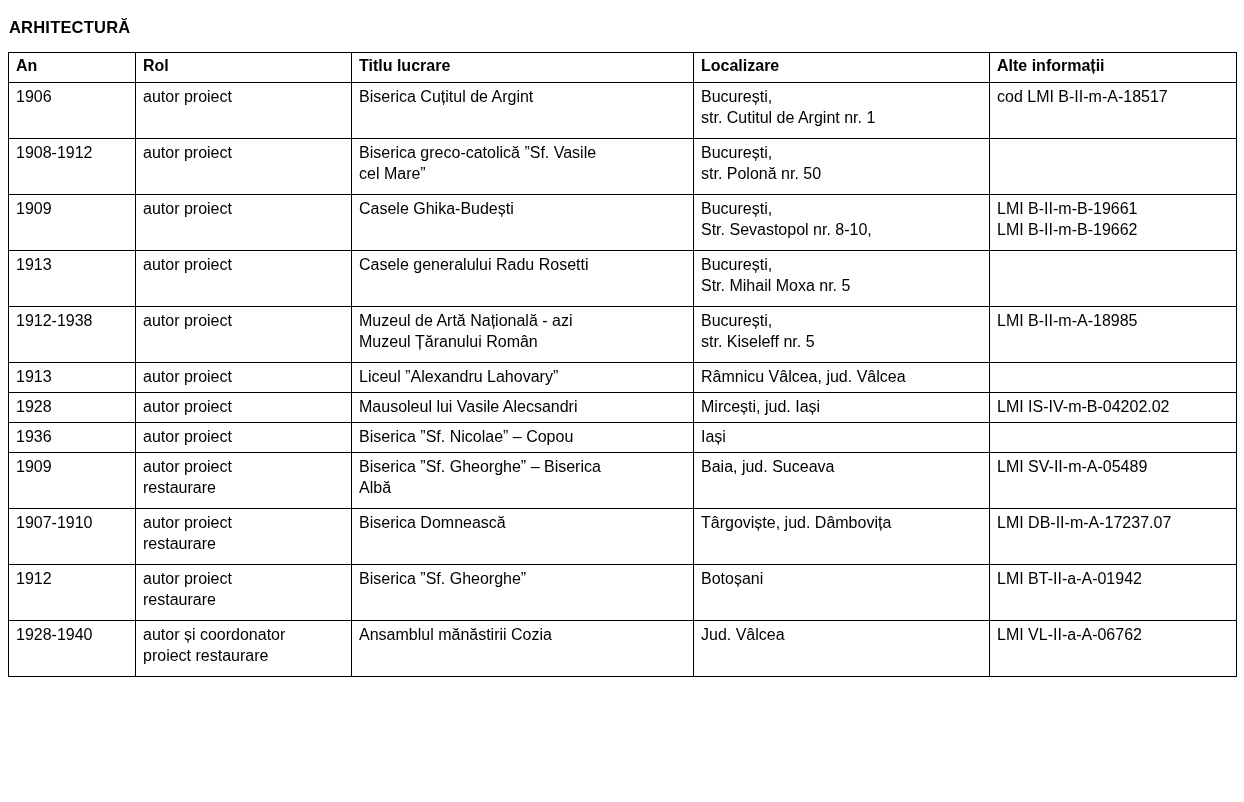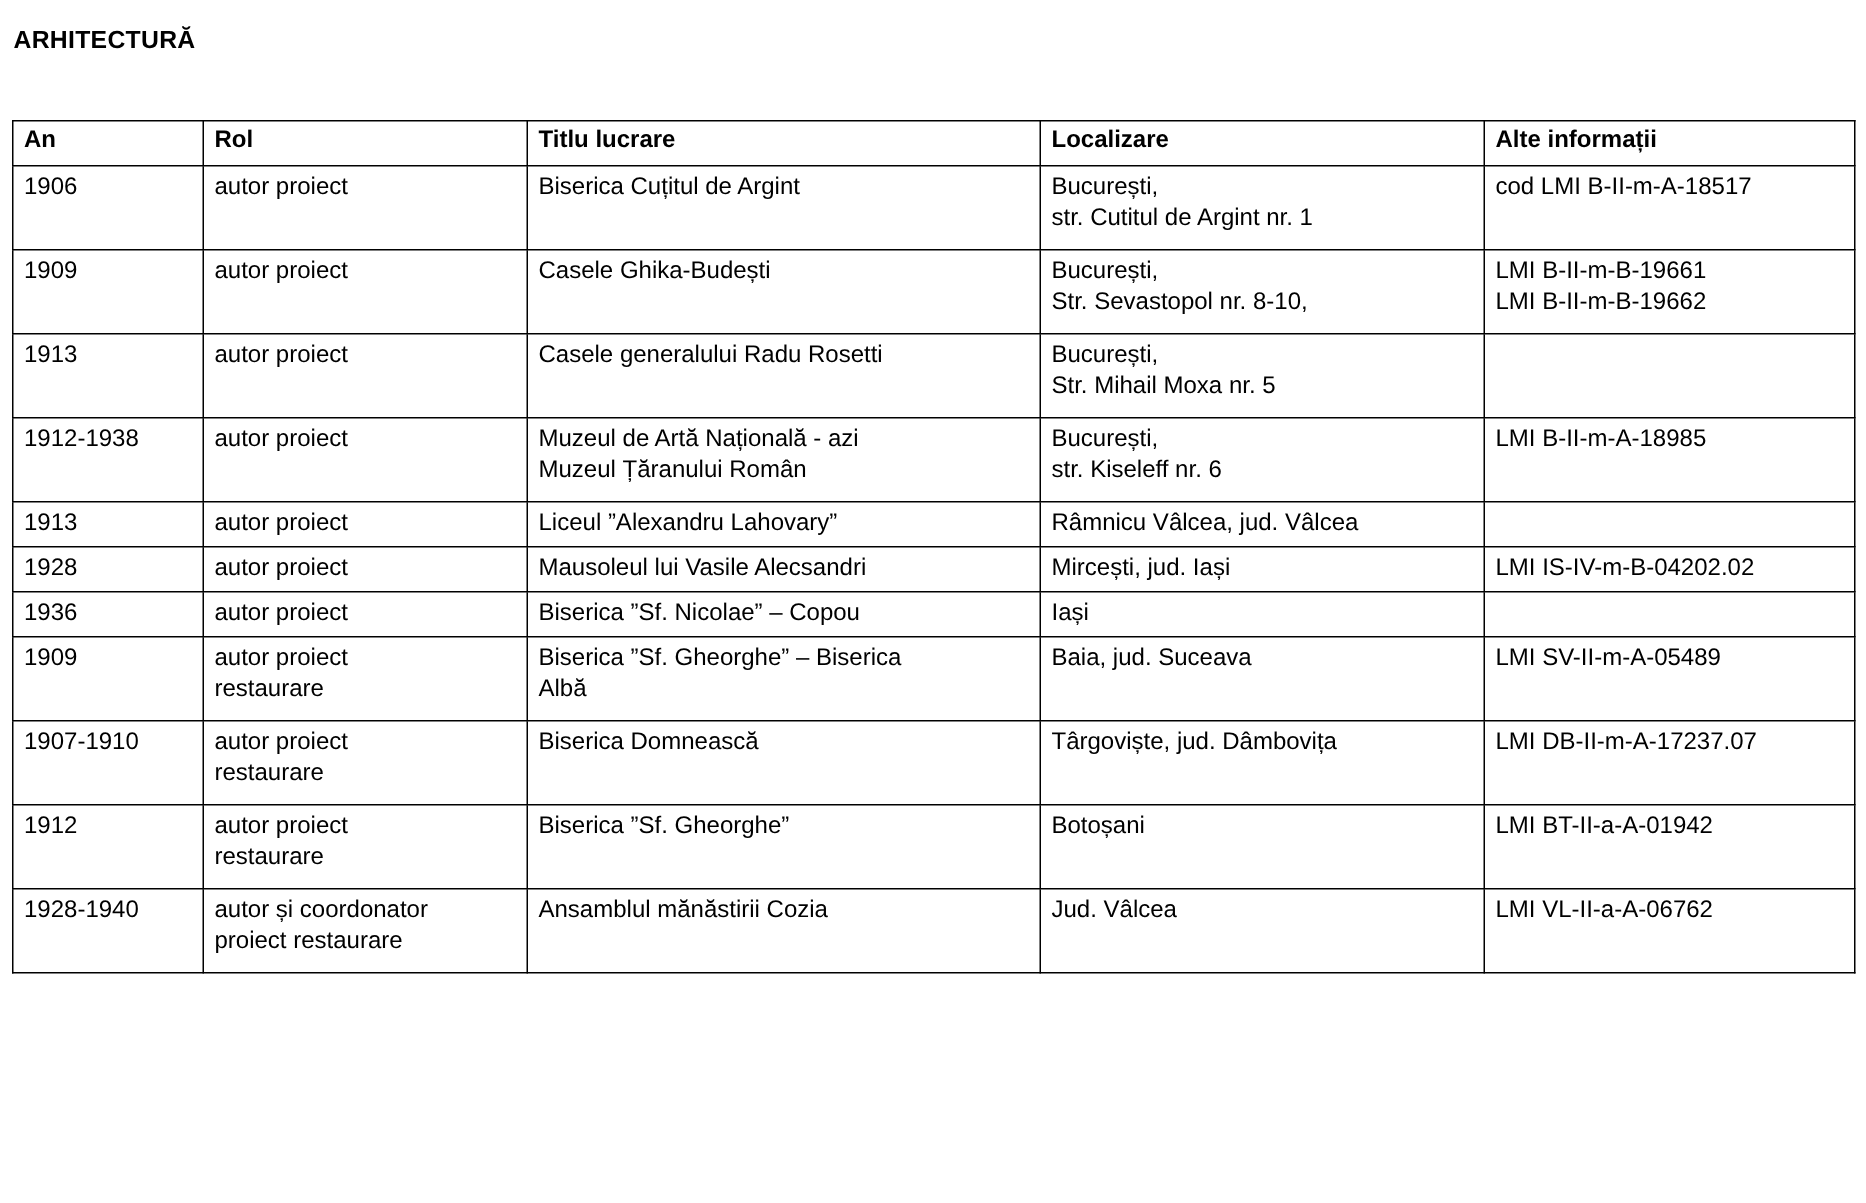--- a/index.html
+++ b/index.html
@@ -35,21 +35,20 @@
     position: absolute;
     left: 8px;
     top: 52px;
     width: 1228px;
   }
   table.arch {
     border-collapse: collapse;
     table-layout: fixed;
     width: 1228px;
     font-size: 16px;
-    margin-top: 28px;
   }
   table.arch col.c-an      { width: 127px; }
   table.arch col.c-rol     { width: 216px; }
   table.arch col.c-titlu   { width: 342px; }
   table.arch col.c-loc     { width: 296px; }
   table.arch col.c-alte    { width: 247px; }
 
   table.arch th,
   table.arch td {
     border: 1px solid #000000;
@@ -115,20 +114,39 @@
             <td>
               <span class="cell-line">București,</span>
               <span class="cell-line">str. Cutitul de Argint nr. 1</span>
             </td>
             <td>
               <span class="cell-line">cod LMI B-II-m-A-18517</span>
             </td>
           </tr>
           <tr data-rowspan="2">
             <td>
+              <span class="cell-line">1908-1912</span>
+            </td>
+            <td>
+              <span class="cell-line">autor proiect</span>
+            </td>
+            <td>
+              <span class="cell-line">Biserica greco-catolică ”Sf. Vasile</span>
+              <span class="cell-line">cel Mare”</span>
+            </td>
+            <td>
+              <span class="cell-line">București,</span>
+              <span class="cell-line">str. Polonă nr. 50</span>
+            </td>
+            <td>
+              <span class="cell-line empty"></span>
+            </td>
+          </tr>
+          <tr data-rowspan="2">
+            <td>
               <span class="cell-line">1909</span>
             </td>
             <td>
               <span class="cell-line">autor proiect</span>
             </td>
             <td>
               <span class="cell-line">Casele Ghika-Budești</span>
             </td>
             <td>
               <span class="cell-line">București,</span>
@@ -163,21 +181,21 @@
             </td>
             <td>
               <span class="cell-line">autor proiect</span>
             </td>
             <td>
               <span class="cell-line">Muzeul de Artă Națională - azi</span>
               <span class="cell-line">Muzeul Țăranului Român</span>
             </td>
             <td>
               <span class="cell-line">București,</span>
-              <span class="cell-line">str. Kiseleff nr. 6</span>
+              <span class="cell-line">str. Kiseleff nr. 5</span>
             </td>
             <td>
               <span class="cell-line">LMI B-II-m-A-18985</span>
             </td>
           </tr>
           <tr data-rowspan="1">
             <td>
               <span class="cell-line">1913</span>
             </td>
             <td>

